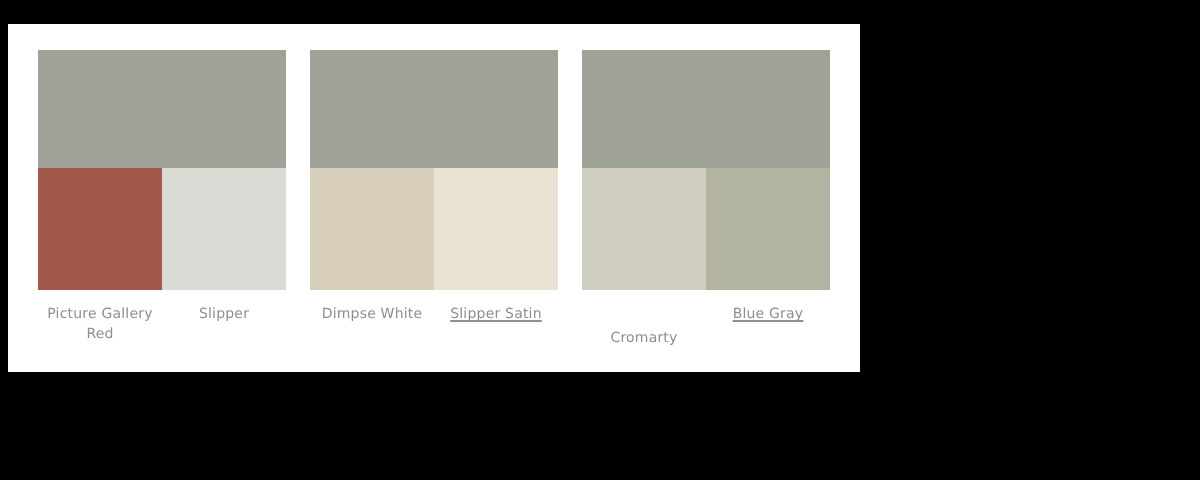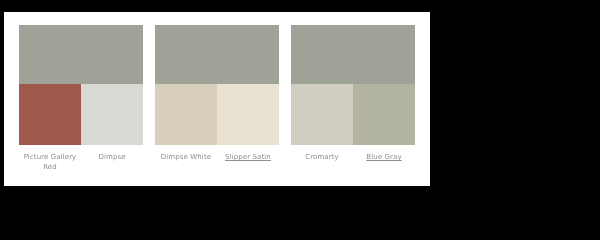--- a/index.html
+++ b/index.html
@@ -95,21 +95,21 @@
     <div id="palette-groups">
 
       <div class="palette-group">
         <div class="swatch-top" style="background-color: rgb(159, 162, 150);"></div>
         <div class="swatch-bottom-row">
           <div class="swatch-half" style="background-color: rgb(159, 88, 73);"></div>
           <div class="swatch-half" style="background-color: rgb(218, 217, 212);"></div>
         </div>
         <div class="label-row">
           <div class="swatch-label" style="color: rgb(142, 142, 147);">Picture Gallery Red</div>
-          <div class="swatch-label" style="color: rgb(142, 142, 147);">Dimpse</div>
+          <div class="swatch-label" style="color: rgb(142, 142, 147);">Slipper</div>
         </div>
       </div>
 
       <div class="palette-group">
         <div class="swatch-top" style="background-color: rgb(159, 162, 150);"></div>
         <div class="swatch-bottom-row">
           <div class="swatch-half" style="background-color: rgb(215, 207, 188);"></div>
           <div class="swatch-half" style="background-color: rgb(233, 225, 210);"></div>
         </div>
         <div class="label-row">
@@ -118,20 +118,20 @@
         </div>
       </div>
 
       <div class="palette-group">
         <div class="swatch-top" style="background-color: rgb(159, 162, 150);"></div>
         <div class="swatch-bottom-row">
           <div class="swatch-half" style="background-color: rgb(208, 206, 192);"></div>
           <div class="swatch-half" style="background-color: rgb(178, 180, 161);"></div>
         </div>
         <div class="label-row">
-          <div class="swatch-label" style="color: rgb(142, 142, 147);">Cromarty</div>
+          <div class="swatch-label" style="color: rgb(142, 142, 147); margin-top: 12px;">Cromarty</div>
           <div class="swatch-label" style="color: rgb(142, 142, 147); text-decoration: underline;">Blue Gray</div>
         </div>
       </div>
 
     </div>
   </div>
 </div>
 
 </body></html>

